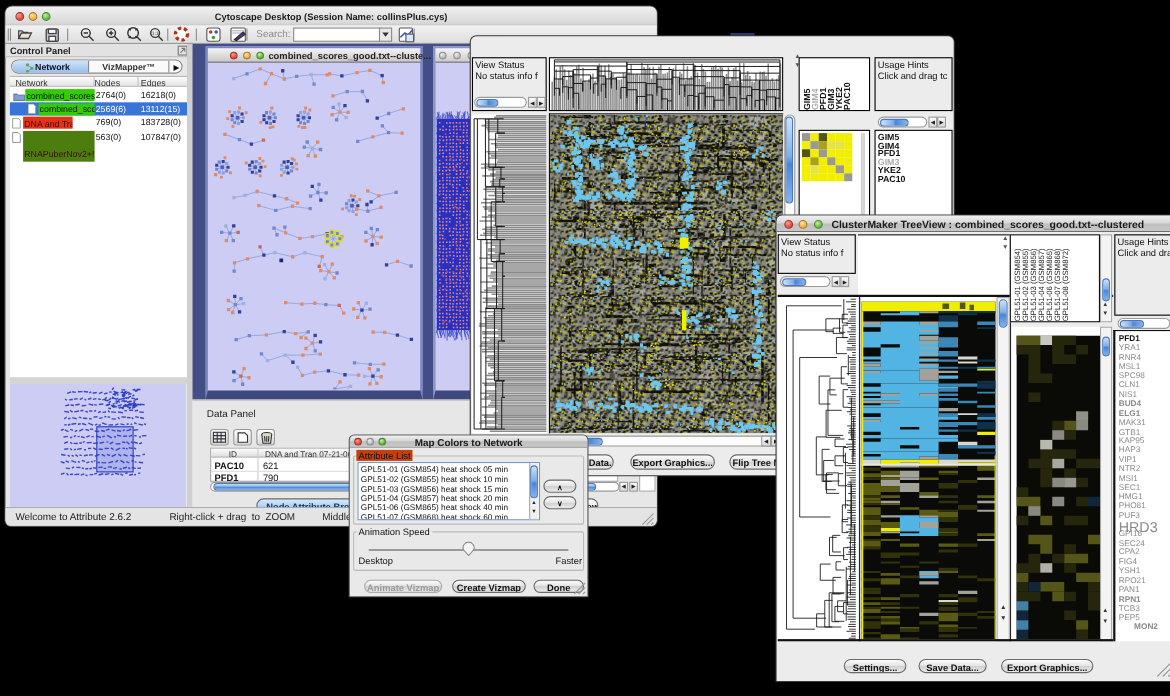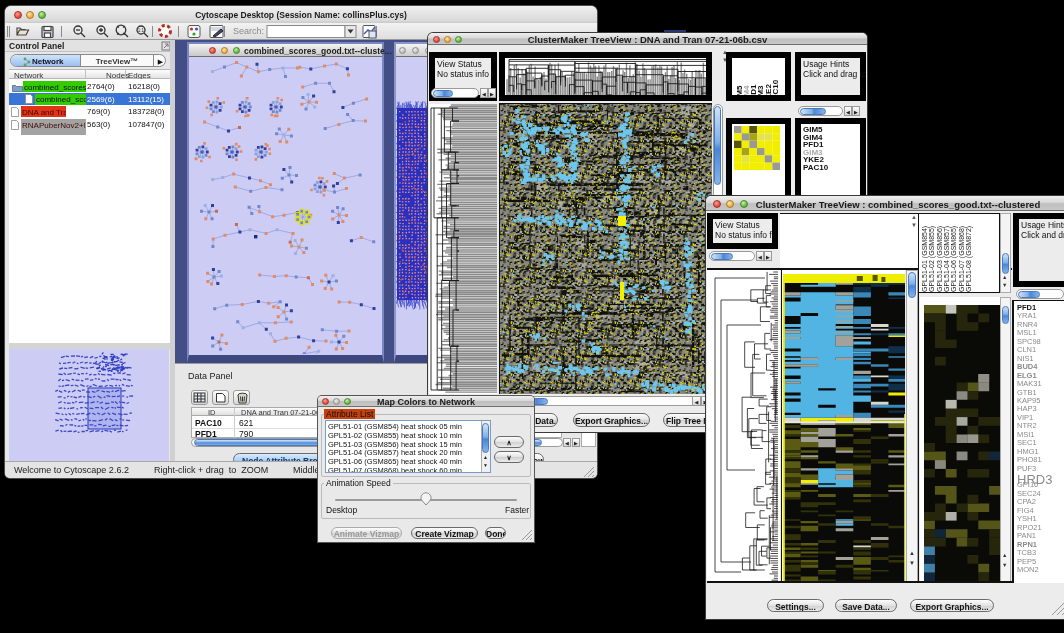--- a/index.html
+++ b/index.html
@@ -10,21 +10,21 @@
 .tl.red{background:radial-gradient(circle at 35% 30%,#ff9a8a,#e2463a 70%);border:0.5px solid #a03028}
 .tl.yel{background:radial-gradient(circle at 35% 30%,#ffe9a8,#f0a83a 70%);border:0.5px solid #b07820}
 .tl.grn{background:radial-gradient(circle at 35% 30%,#c8f0a8,#58b43a 70%);border:0.5px solid #4a8828}
 .tl.gry{background:radial-gradient(circle at 35% 30%,#f0f0f0,#b8b8b8 70%);border:0.5px solid #909090}
 .wtitle{position:absolute;width:100%;text-align:center;color:#1a1a1a;font-weight:bold;white-space:nowrap}
 .sbtrack{position:absolute;background:#fdfdfd;border:1px solid #9a9a9a;border-radius:8px;overflow:hidden}
 .sbthumb{position:absolute;border-radius:7px;background:linear-gradient(180deg,#cfe2f8 0%,#7fb0e8 45%,#4a86d8 55%,#85b4ea 100%);border:0.5px solid #4a78b8}
 .sbthumbv{position:absolute;border-radius:7px;background:linear-gradient(90deg,#cfe2f8 0%,#7fb0e8 45%,#4a86d8 55%,#85b4ea 100%);border:0.5px solid #4a78b8}
 .aquabtn{position:absolute;background:linear-gradient(180deg,#fdfdfd,#e2e2e2 50%,#d0d0d0 52%,#ececec);border:1px solid #6a6a6a;border-radius:8px;
  text-align:center;font-weight:bold;color:#111;white-space:nowrap;overflow:hidden}
-.panelbox{position:absolute;border:6px solid #000000;background:#ececec}
+.panelbox{position:absolute;border:1px solid #000000;background:#ececec}
 .arrbtn{position:absolute;background:linear-gradient(180deg,#fcfcfc,#d8d8d8);border:1px solid #9a9a9a;
  text-align:center;color:#222;overflow:hidden}
 .smalltxt{position:absolute;white-space:nowrap}
 </style></head><body>
 <div class="abs" style="left:5px;top:6px;width:592px;height:472px;background:#e7e7e7;border-radius:6px 6px 5px 5px;box-shadow:0 0 0 1px #4a4a4a">
     <div class="titlebar abs" style="left:0;top:0;width:592px;height:34px;border-radius:6px 6px 0 0">
       <div class="tl red" style="left:9px;top:4.5px;width:8px;height:8px"></div>
       <div class="tl yel" style="left:21px;top:4.5px;width:8px;height:8px"></div>
       <div class="tl grn" style="left:33px;top:4.5px;width:8px;height:8px"></div>
       <div class="wtitle" style="top:3.5px;font-size:8.5px">Cytoscape Desktop (Session Name: collinsPlus.cys)</div>
@@ -85,26 +85,26 @@
       </svg>
     </div>
     <div class="abs" style="left:5px;top:48px;width:156px;height:13px;border:1px solid #8a8a8a;border-radius:8px;background:#fafafa;overflow:hidden">
       <div class="abs" style="left:0;top:0;width:70px;height:13px;background:linear-gradient(#cfe4fa,#8fb8ec);border-right:1px solid #8a8a8a;text-align:center;font-size:8px;font-weight:bold;color:#112;padding-top:2px">&nbsp;&nbsp;Network</div>
       <svg width="8" height="10" style="position:absolute;left:12px;top:2px">
         <circle cx="2" cy="2" r="1.4" fill="#5a5"></circle>
         <circle cx="2" cy="8" r="1.4" fill="#5a5"></circle>
         <circle cx="6" cy="5" r="1.4" fill="#5a5"></circle>
         <path d="M2 2L6 5L2 8" stroke="#888" fill="none" stroke-width="0.8"></path>
       </svg>
-      <div class="abs" style="left:70px;top:0;width:72px;height:13px;text-align:center;font-size:8px;font-weight:bold;color:#333;padding-top:2px">TreeView™</div>
+      <div class="abs" style="left:70px;top:0;width:72px;height:13px;text-align:center;font-size:8px;font-weight:bold;color:#333;padding-top:2px">VizMapper™</div>
       <div class="abs" style="left:142px;top:0;width:14px;height:13px;border-left:1px solid #8a8a8a;text-align:center;font-size:7px;color:#111;padding-top:2.5px">▶</div>
     </div>
     <div class="abs" style="left:4px;top:63px;width:161px;height:10px;background:linear-gradient(#fcfcfc,#e4e4e4);border:1px solid #b8b8b8;border-left:none;border-right:none">
       <div class="smalltxt" style="left:5px;top:0.5px;font-size:8px;color:#333">Network</div>
-      <div class="smalltxt" style="left:97px;top:0.5px;font-size:8px;color:#333">Nodes</div>
+      <div class="smalltxt" style="left:77px;top:0.5px;font-size:8px;color:#333">Nodes</div>
       <div class="smalltxt" style="left:119px;top:0.5px;font-size:8px;color:#333">Edges</div>
       <div class="abs" style="left:76px;top:0;width:1px;height:10px;background:#c0c0c0"></div>
       <div class="abs" style="left:116px;top:0;width:1px;height:10px;background:#c0c0c0"></div>
     </div>
     <div class="abs" style="left:4px;top:73px;width:161px;height:264px;background:#fff">
       <svg width="11" height="9" style="position:absolute;left:3px;top:3.5px">
         <path d="M0.5 2.5 h3 l1 1 h6 v5 h-10 z" fill="#7f9ec8" stroke="#4a6a94" stroke-width="0.8"></path>
       </svg>
       <div class="abs" style="left:14px;top:2px;width:63px;height:11px;background:#33cc00;overflow:hidden;font-size:8px;color:#111;padding:1.5px 0 0 1px;white-space:nowrap">combined_scores_</div>
       <div class="smalltxt" style="left:78px;top:3px;font-size:8px;color:#111">2764(0)</div>
@@ -118,21 +118,21 @@
       <div class="smalltxt" style="left:119px;top:15.5px;font-size:8px;color:#fff">13112(15)</div>
       <svg width="8" height="10" style="position:absolute;left:2px;top:28px">
         <path d="M0.5 0.5 h5 l2 2 v7 h-7 z" fill="#fff" stroke="#888" stroke-width="0.8"></path>
       </svg>
       <div class="abs" style="left:12px;top:27px;width:45px;height:11px;background:#e03318;overflow:hidden;font-size:8px;color:#400a06;padding:1.5px 0 0 1px;white-space:nowrap">DNA and Tran 07</div>
       <div class="smalltxt" style="left:78px;top:28px;font-size:8px;color:#111">769(0)</div>
       <div class="smalltxt" style="left:119px;top:28px;font-size:8px;color:#111">183728(0)</div>
       <svg width="8" height="10" style="position:absolute;left:2px;top:40.5px">
         <path d="M0.5 0.5 h5 l2 2 v7 h-7 z" fill="#fff" stroke="#888" stroke-width="0.8"></path>
       </svg>
-      <div class="abs" style="left:12px;top:39.5px;width:65px;height:16px;background:#a3a3a3;overflow:hidden;font-size:8px;color:#400a06;padding:2px 0 0 1px;white-space:nowrap">RNAPuberNov2+!</div>
+      <div class="abs" style="left:12px;top:39.5px;width:65px;height:28px;background:#4d7c0f;overflow:hidden;font-size:8px;color:#400a06;padding:17px 0 0 1px;white-space:nowrap">RNAPuberNov2+!</div>
       <div class="smalltxt" style="left:78px;top:40.5px;font-size:8px;color:#111">563(0)</div>
       <div class="smalltxt" style="left:119px;top:40.5px;font-size:8px;color:#111">107847(0)</div>
     </div>
     <div class="abs" style="left:4px;top:337px;width:161px;height:6px;background:#d4d4d4"></div>
     <div class="abs" style="left:4px;top:343px;width:160px;height:112px;background:#ccccf5">
       <svg width="160" height="112" style="position:absolute;left:0;top:0">
         <path stroke="#2a3ac0" stroke-width="1.3" fill="none" stroke-opacity="0.9" d="M52 8.6L55.7 7.3M56.6 7.1L59.9 7.7M61.9 7.1L66.0 7.0M67.1 6.9L71.1 7.3M72.1 8.1L74.0 7.2M75.3 8.5L79.0 7.8M80.9 8.8L84.2 7.4M85.5 9.1L88.7 8.3M90.2 7.5L92.4 7.3M94.6 8.9L98.8 8.1M100.6 8.0L103.0 7.1M104.3 7.0L106.6 9.0M50.1 13.7L51.8 14.9M54.0 14.4L57.2 14.2M58.4 13.9L61.6 13.4M63.5 14.3L66.3 12.7M67.8 14.1L69.4 14.6M71.0 14.0L74.2 13.0M75.5 14.1L78.7 13.4M80.2 13.8L82.7 14.1M84.0 14.5L87.5 13.8M89.7 14.7L92.1 12.9M93.4 12.6L97.4 14.0M99.4 14.1L103.7 13.3M105.0 12.7L108.4 12.6M110.4 12.9L113.8 13.5M50.3 20.0L54.0 19.0M55.2 19.2L58.2 19.6M59.5 19.2L63.4 18.5M65.3 19.8L69.4 19.5M71.5 18.2L75.8 19.4M76.6 18.8L79.1 19.3M80.8 18.8L84.9 18.2M87.1 19.5L91.0 18.5M91.8 19.5L96.1 20.3M98.0 20.1L101.8 18.8M102.9 20.0L105.7 20.1M107.6 19.3L110.8 18.7M112.6 19.4L116.0 19.9M118.2 18.5L122.5 18.9M49.4 25.0L53.7 25.7M54.6 24.0L57.0 25.8M58.5 25.4L62.8 24.7M64.1 24.4L66.8 24.2M68.5 25.0L70.9 25.6M72.1 24.7L74.9 24.7M76.7 24.9L78.4 24.2M80.2 26.2L82.6 25.1M84.3 25.9L87.4 25.6M89.1 24.2L90.7 25.7M92.0 25.4L96.5 25.9M98.3 25.5L102.7 26.2M104.1 24.2L106.4 24.5M108.5 24.0L111.9 24.0M113.4 24.8L116.5 23.9M117.7 25.6L121.8 25.9M49.3 31.9L51.7 30.1M53.0 31.7L55.1 31.2M56.7 30.7L60.8 31.8M62.7 30.2L65.1 30.9M66.5 31.2L70.4 31.4M72.0 31.4L74.3 32.0M76.0 30.2L79.6 29.9M81.1 31.3L84.3 30.7M85.9 29.7L87.7 29.9M88.9 29.9L91.1 30.4M92.4 31.8L96.4 32.0M98.2 30.2L99.7 32.0M101.5 30.1L105.6 30.2M106.5 30.5L109.6 30.7M110.6 30.5L112.2 31.8M113.9 29.8L117.1 30.6M118.4 30.6L121.8 31.5M49.6 37.2L51.6 37.3M52.8 37.6L54.9 36.7M55.8 36.7L60.3 36.0M61.8 36.7L64.4 36.3M65.7 36.0L69.4 37.3M71.3 35.7L75.6 37.4M77.4 37.5L79.5 36.5M80.5 37.7L82.6 37.2M83.8 35.4L87.9 37.0M89.6 37.5L93.7 37.1M95.7 37.5L98.6 36.3M100.4 36.3L104.2 37.3M106.0 36.7L108.0 36.5M109.6 37.0L111.2 36.3M113.0 35.3L115.2 36.4M116.9 36.6L120.8 37.4M121.8 36.3L123.7 36.9M46.3 42.3L48.9 41.2M49.9 41.8L53.3 43.3M54.8 41.4L57.4 42.3M58.9 43.3L61.2 42.2M63.0 43.0L66.6 41.2M68.7 41.4L72.0 42.4M72.9 41.2L75.7 41.1M77.1 42.8L81.1 43.2M83.0 42.4L86.4 43.3M87.4 42.3L90.4 41.0M92.4 41.8L96.0 42.9M97.4 42.3L101.1 43.1M102.6 42.8L104.4 41.6M106.0 42.7L110.3 41.2M112.3 42.1L116.7 41.6M48.7 48.2L52.7 47.7M54.6 48.8L56.7 48.8M58.1 47.8L60.0 47.0M61.5 47.9L63.5 47.7M64.7 48.0L68.0 48.8M69.4 48.4L72.6 47.1M74.2 47.9L76.2 47.9M78.3 47.4L82.7 48.7M84.0 48.1L86.2 47.4M88.4 46.8L92.6 49.1M94.6 48.3L96.5 48.0M97.5 46.7L101.2 47.5M102.7 47.7L106.6 47.4M108.0 47.7L111.1 46.9M113.1 47.1L115.2 47.2M117.4 48.2L119.1 48.1M120.2 47.1L124.1 47.0M49.3 54.0L52.7 52.6M54.8 53.2L56.7 54.3M57.9 54.1L61.7 54.2M63.1 53.5L65.4 53.9M66.2 53.1L68.0 52.5M69.8 53.6L74.3 53.2M75.7 54.1L79.8 53.7M81.5 53.9L85.7 52.9M87.8 52.7L89.4 52.9M90.7 54.4L94.0 53.0M96.0 54.5L100.5 54.4M102.1 52.8L104.9 53.3M106.0 52.6L108.6 54.7M110.0 52.7L111.8 53.5M112.7 53.1L116.2 53.9M117.5 54.5L120.1 53.5M49.4 59.4L53.1 58.9M54.8 58.7L56.4 60.0M58.4 60.0L60.0 59.2M61.1 59.5L65.3 58.7M67.4 59.8L69.1 59.8M71.0 58.8L73.9 58.6M75.7 58.2L78.7 59.8M80.6 59.2L84.4 59.7M86.1 58.7L90.0 58.6M91.9 58.1L94.2 59.7M96.1 60.5L100.2 58.3M102.3 58.4L104.7 58.8M105.6 58.5L107.1 59.4M108.0 58.1L111.8 58.6M112.8 58.1L114.7 59.3M46.6 64.2L50.6 64.8M52.5 64.7L54.4 65.8M56.1 65.0L58.0 65.8M59.6 64.3L61.9 66.0M63.2 64.5L65.3 65.2M67.3 65.3L70.8 64.6M71.9 64.7L75.4 64.5M77.3 65.8L81.5 64.1M83.4 64.0L86.5 65.7M88.1 64.0L91.0 65.1M92.5 66.0L96.5 64.1M98.6 63.8L101.2 65.6M103.2 64.2L107.1 65.6M109.2 64.7L113.5 65.8M114.5 65.2L118.6 65.4M120.5 64.3L122.8 64.0M46.2 70.7L49.6 71.9M50.6 70.0L53.7 71.4M55.8 69.8L60.2 71.3M61.8 70.6L63.6 71.2M65.4 69.7L68.3 70.4M69.5 71.8L72.1 71.0M73.8 70.3L75.3 71.4M76.3 70.2L77.8 69.8M79.5 71.5L81.9 71.4M83.3 71.6L87.5 71.8M89.6 71.8L93.8 70.6M96.0 71.1L98.3 69.5M100.5 69.6L104.1 71.8M105.8 70.7L108.5 71.8M110.5 70.1L112.4 69.9M113.3 70.9L115.2 71.1M117.1 71.2L121.1 71.7M50.9 76.6L54.6 77.0M56.4 76.5L58.3 75.3M60.4 75.9L64.1 76.0M65.4 76.5L67.2 76.9M68.5 77.3L71.3 76.9M72.3 77.4L74.5 76.7M75.5 76.1L78.4 76.7M80.4 75.9L84.3 75.8M85.2 76.8L87.5 76.8M89.0 75.4L92.8 75.6M93.8 76.8L97.4 76.1M99.5 77.4L101.8 77.4M102.8 76.7L106.4 75.8M107.5 76.2L109.4 77.0M110.7 76.1L114.5 76.8M115.8 76.8L119.1 76.4M46.4 82.1L49.7 81.1M51.5 81.2L53.2 83.0M54.6 82.4L57.3 82.1M58.6 82.5L63.0 82.1M64.4 82.9L67.6 81.8M68.7 83.1L70.5 83.3M72.5 82.5L75.8 82.5M76.6 81.8L79.1 81.4M80.6 82.8L84.9 81.7M86.3 82.3L90.5 81.6M92.2 82.8L94.2 81.8M95.5 81.3L99.4 82.1M100.4 81.7L103.0 83.2M104.9 81.2L107.0 81.3M108.4 83.1L111.9 82.1M112.9 82.3L114.6 82.6M116.6 81.1L118.5 81.2"></path>
         <path stroke="#2a3ac0" stroke-width="1.3" fill="none" stroke-opacity="0.95" d="M111.4 11.2L113.0 9.8M101.7 9.9L104.3 9.8M106.5 7.8L108.9 7.8M107.6 9.9L109.0 8.7M106.4 20.8L108.7 21.0M102.2 21.8L104.0 19.9M97.3 10.2L98.8 9.7M108.5 22.8L109.5 21.4M93.5 18.5L95.2 17.7M103.8 8.3L106.1 6.4M94.9 20.4L97.2 20.9M95.0 7.8L98.0 7.7M96.5 15.5L99.5 16.4M93.7 21.3L95.7 20.6M89.5 22.1L91.9 22.3M115.5 6.4L117.2 4.7M101.4 5.4L104.8 5.5M112.3 20.5L115.6 19.7M106.4 16.7L109.7 15.9M107.0 19.2L109.3 17.5M111.6 5.7L113.7 4.9M100.0 21.0L103.4 22.6M112.9 5.5L115.3 5.7M107.2 12.8L110.2 11.0M112.1 20.9L114.3 21.1M87.9 19.8L91.0 18.2M101.9 7.7L105.3 8.6M113.5 14.6L116.5 13.5M101.3 15.8L104.5 15.2M86.5 13.5L88.0 12.3M92.7 20.6L94.8 19.9M96.0 15.6L98.2 16.2M110.8 20.1L112.7 20.1M112.4 18.4L113.7 18.5M98.4 16.1L100.1 16.6M103.6 16.2L106.3 15.6M94.3 6.5L97.0 8.0M92.9 11.6L94.2 13.1M107.8 22.0L110.0 21.1M102.3 10.9L104.3 11.9M103.1 8.4L104.9 9.7M105.4 20.4L108.4 18.6M96.0 17.6L97.9 17.4M109.2 9.7L110.4 8.5M98.6 15.3L99.7 13.8M108.0 18.5L110.5 19.2M98.8 21.2L100.1 22.4M108.8 18.7L112.3 17.8M97.1 13.5L98.6 13.3M101.9 11.3L105.0 10.2M108.8 17.7L110.7 19.3M113.7 6.6L115.4 6.8M112.7 18.3L115.4 19.2M102.3 21.3L103.5 21.9M103.2 14.2L104.3 12.6M108.5 15.8L110.8 16.0M86.2 14.8L89.7 15.3M115.4 5.1L118.7 5.1M104.1 20.0L105.7 20.7M110.9 22.1L113.3 21.3M92.9 5.3L94.4 3.4M115.6 18.5L119.0 19.2M93.5 9.0L96.6 10.4M89.8 17.3L91.6 15.7M92.9 12.1L94.1 13.5M112.3 15.2L113.8 16.1M104.2 18.6L107.6 19.8M111.9 19.0L114.9 17.7M105.0 12.6L106.4 13.1M112.2 17.7L113.5 16.7"></path>
         <rect x="79" y="39" width="33" height="41" fill="#3048d0" fill-opacity="0.18" stroke="#2838c0" stroke-width="1"></rect>
       </svg>
@@ -221,36 +221,30 @@
       </div>
       <div class="sbtrack" style="left:16px;top:74px;width:372px;height:9px"></div>
       <div class="sbthumb" style="left:19px;top:75px;width:348px;height:7px"></div>
       <div class="arrbtn" style="left:388px;top:74px;width:8px;height:9px;font-size:5px;line-height:9px">◀</div>
       <div class="arrbtn" style="left:397px;top:74px;width:8px;height:9px;font-size:5px;line-height:9px">▶</div>
       <div class="abs" style="left:406px;top:64px;width:15px;height:19px;background:#fff;border:1px solid #aaa"></div>
       <div class="aquabtn" style="left:58px;top:89px;width:112px;height:13px;font-size:8.5px;background:linear-gradient(#d8eafc,#90bcf0);color:#123a68;padding-top:1.5px;text-align:left;padding-left:8px">Node Attribute Browser</div>
       <div class="aquabtn" style="left:285px;top:89px;width:84px;height:13px;font-size:8.5px;background:linear-gradient(#fdfdfd,#e0e0e0);padding-top:1.5px;text-align:right;padding-right:5px">twork Attribute Browser</div>
     </div>
     <div class="abs" style="left:0;top:455px;width:592px;height:17px;background:#e4e4e4;border-top:1px solid #a8a8a8;border-radius:0 0 5px 5px">
-      <div class="smalltxt" style="left:9px;top:3px;font-size:9px;color:#222">Welcome to Cytoscape 2.6.2</div>
+      <div class="smalltxt" style="left:9px;top:3px;font-size:9px;color:#222">Welcome to Attribute 2.6.2</div>
       <div class="smalltxt" style="left:149px;top:3px;font-size:9px;color:#222">Right-click + drag&nbsp; to&nbsp; ZOOM</div>
       <div class="smalltxt" style="left:288px;top:3px;font-size:9px;color:#222">Middle-click + drag to PAN</div>
       <svg width="12" height="12" style="position:absolute;left:578px;top:4px">
         <path d="M11 1L1 11M11 5L5 11M11 9L9 11" stroke="#999" stroke-width="1"></path>
       </svg>
     </div>
   </div>
 <div class="abs" style="left:664px;top:30px;width:22px;height:5px;background:#28386e"></div>
 <div class="abs" style="left:428px;top:33px;width:439px;height:399px;background:#ececec;border-radius:5px 5px 0 0;box-shadow:0 0 0 1px #3a3a3a">
-    <div class="titlebar abs" style="left:0;top:0;width:439px;height:12px;border-radius:5px 5px 0 0">
-      <div class="tl red" style="left:5px;top:2.5px;width:7px;height:7px"></div>
-      <div class="tl yel" style="left:16px;top:2.5px;width:7px;height:7px"></div>
-      <div class="tl grn" style="left:27px;top:2.5px;width:7px;height:7px"></div>
-      <div class="wtitle" style="top:1px;font-size:9.5px">ClusterMaker TreeView : DNA and Tran 07-21-06b.csv</div>
-    </div>
     <div class="panelbox" style="left:1px;top:19px;width:68px;height:49px">
       <div class="smalltxt" style="left:2px;top:1px;font-size:8.5px;color:#111">View Status</div>
       <div class="smalltxt" style="left:2px;top:11px;font-size:8.5px;color:#111">No status info f</div>
     </div>
     <div class="sbtrack" style="left:3px;top:55px;width:48px;height:10px"></div>
     <div class="sbthumbv" style="left:5px;top:56.5px;width:20px;height:7px"></div>
     <div class="arrbtn" style="left:52px;top:55px;width:8px;height:10px;font-size:5px;line-height:10px">◀</div>
     <div class="arrbtn" style="left:60px;top:55px;width:8px;height:10px;font-size:5px;line-height:10px">▶</div>
     <div class="panelbox" style="left:71px;top:19px;width:213px;height:49px;background:#fff;overflow:hidden">
       <svg width="213" height="49" style="position:absolute;left:0;top:0">
@@ -658,21 +652,21 @@
       <div class="smalltxt" style="left:3px;top:179.45px;font-size:7.5px;font-weight:normal;color:#8a8a8a">GPI16</div>
       <div class="smalltxt" style="left:3px;top:187.89999999999998px;font-size:7.5px;font-weight:normal;color:#8a8a8a">SEC24</div>
       <div class="smalltxt" style="left:3px;top:196.35px;font-size:7.5px;font-weight:normal;color:#8a8a8a">CPA2</div>
       <div class="smalltxt" style="left:3px;top:204.79999999999998px;font-size:7.5px;font-weight:normal;color:#8a8a8a">FIG4</div>
       <div class="smalltxt" style="left:3px;top:213.24999999999997px;font-size:7.5px;font-weight:normal;color:#8a8a8a">YSH1</div>
       <div class="smalltxt" style="left:3px;top:221.7px;font-size:7.5px;font-weight:normal;color:#8a8a8a">RPO21</div>
       <div class="smalltxt" style="left:3px;top:230.14999999999998px;font-size:7.5px;font-weight:normal;color:#8a8a8a">PAN1</div>
       <div class="smalltxt" style="left:3px;top:238.59999999999997px;font-size:7.5px;font-weight:bold;color:#8a8a8a">RPN1</div>
       <div class="smalltxt" style="left:3px;top:247.04999999999998px;font-size:7.5px;font-weight:normal;color:#8a8a8a">TCB3</div>
       <div class="smalltxt" style="left:3px;top:255.49999999999997px;font-size:7.5px;font-weight:normal;color:#8a8a8a">PEP5</div>
-      <div class="smalltxt" style="left:3px;top:263.95px;font-size:7.5px;font-weight:normal;color:#8a8a8a">MON2</div>
+      <div class="smalltxt" style="left:17px;top:263.95px;font-size:7.5px;font-weight:bold;color:#8a8a8a">MON2</div>
     </div>
     <div class="abs" style="left:1px;top:385px;width:305px;height:2px;background:#111"></div>
     <div class="aquabtn" style="left:61px;top:403px;width:57px;height:13px;font-size:8.5px;padding-top:1.5px;border-radius:7px">Settings...</div>
     <div class="aquabtn" style="left:129px;top:403px;width:62px;height:13px;font-size:8.5px;padding-top:1.5px;border-radius:7px">Save Data...</div>
     <div class="aquabtn" style="left:204px;top:403px;width:84px;height:13px;font-size:8.5px;padding-top:1.5px;border-radius:7px">Export Graphics...</div>
     <svg width="14" height="14" style="position:absolute;left:345px;top:406px">
       <path d="M13 1L1 13M13 6L6 13M13 11L11 13" stroke="#999" stroke-width="1"></path>
     </svg>
   </div>
 <div class="abs" style="left:318px;top:396px;width:216px;height:146px;background:#e9e9e9;border-radius:4px 4px 0 0;box-shadow:0 0 0 1px #555">
@@ -701,16 +695,16 @@
     <div class="abs" style="left:3px;top:87px;width:210px;height:36px;border:1px solid #bbb;border-radius:2px"></div>
     <div class="smalltxt" style="left:6px;top:82px;font-size:8.5px;color:#111;background:#e9e9e9;padding:0 2px">Animation Speed</div>
     <div class="abs" style="left:17px;top:102.5px;width:182px;height:2px;background:#9a9a9a;border-radius:1px"></div>
     <svg width="12" height="14" style="position:absolute;left:102px;top:96px">
       <path d="M6 13 L1.5 8 A5 5 0 1 1 10.5 8 z" fill="#f4f4f4" stroke="#888"></path>
     </svg>
     <div class="smalltxt" style="left:8px;top:109px;font-size:8.5px;color:#111">Desktop</div>
     <div class="smalltxt" style="left:187px;top:109px;font-size:8.5px;color:#111">Faster</div>
     <div class="aquabtn" style="left:13px;top:131px;width:71px;height:12px;font-size:8.5px;color:#999;border-color:#aaa;padding-top:1px;border-radius:6px">Animate Vizmap</div>
     <div class="aquabtn" style="left:93px;top:131px;width:67px;height:12px;font-size:8.5px;padding-top:1px;border-radius:6px">Create Vizmap</div>
-    <div class="aquabtn" style="left:167px;top:131px;width:21px;height:12px;font-size:8.5px;padding-top:1px;border-radius:6px">Done</div>
+    <div class="aquabtn" style="left:167px;top:131px;width:46px;height:12px;font-size:8.5px;padding-top:1px;border-radius:6px">Done</div>
     <svg width="12" height="12" style="position:absolute;left:203px;top:133px">
       <path d="M11 1L1 11M11 5L5 11M11 9L9 11" stroke="#999" stroke-width="1"></path>
     </svg>
   </div>
 </body></html>

